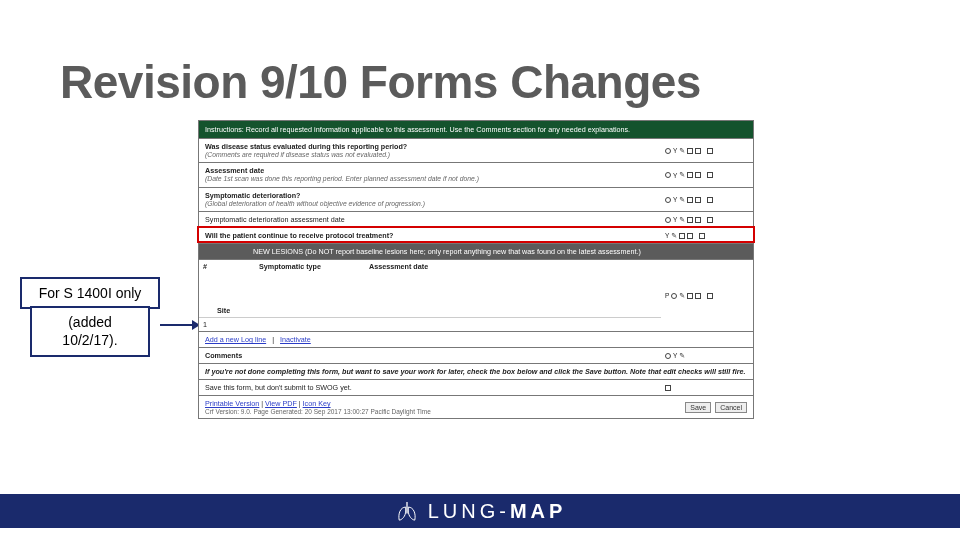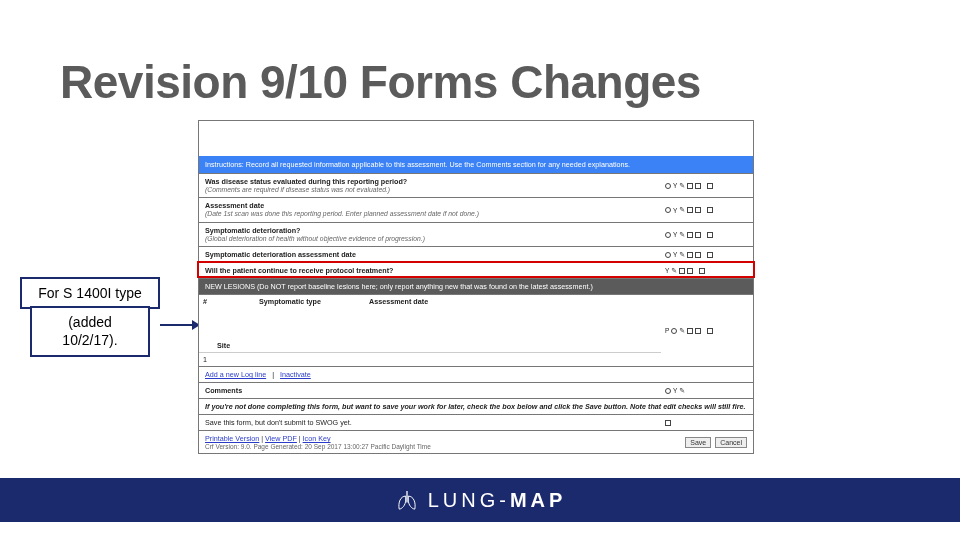--- a/index.html
+++ b/index.html
@@ -15,55 +15,55 @@
   .connector .arrow { position: absolute; right: -2px; top: 0; width: 0; height: 0; border-top: 5px solid transparent; border-bottom: 5px solid transparent; border-left: 8px solid #1a2a6c; }
 
   .form { position: absolute; left: 198px; top: 120px; width: 556px; border: 1px solid #777; background: #fff; font-size: 7.2px; color: #222; }
   .row { display: flex; align-items: stretch; border-bottom: 1px solid #777; }
   .row:last-child { border-bottom: none; }
   .cell-label { flex: 1; padding: 3px 6px 3px 6px; line-height: 1.25; }
   .cell-label .sub { color: #666; font-style: italic; font-size: 6.8px; }
   .cell-controls { width: 92px; padding: 3px 4px; display: flex; align-items: center; gap: 2px; flex-wrap: nowrap; justify-content: flex-start; }
   .header-page { background: #fff; }
   .header-page .cell-label { font-weight: 400; }
-  .hdr-instructions { background: #3b82f6; color: #fff; margin-top: 35px; }
+  .hdr-instructions { background: #14532d; color: #fff; }
   .hdr-instructions .cell-label { padding: 4px 6px; }
-  .hdr-newlesions { background: #5b5b5b; color: #fff; }
+  .hdr-newlesions { background: #5b5b5b; color: #fff; padding-left: 48px; }
   .radio { width: 6px; height: 6px; border-radius: 50%; border: 1px solid #444; display: inline-block; }
   .cbx { width: 6px; height: 6px; border: 1px solid #444; display: inline-block; background: #fff; }
   .pen { font-size: 7px; color: #333; }
   .gap { display: inline-block; width: 2px; }
   .highlight { position: absolute; border: 2px solid #d40000; pointer-events: none; }
   .hl-row { left: -2px; width: calc(100% + 4px); }
 
   .table-sub { display: flex; font-size: 7.2px; }
   .table-sub .th { padding: 2px 4px; font-weight: 700; }
   .table-sub .c1 { width: 14px; }
   .table-sub .c2 { width: 42px; margin-top: 44px; }
   .table-sub .c3 { width: 110px; }
   .table-sub .c4 { flex: 1; }
   .table-row { display: flex; border-top: 1px solid #ccc; }
   .table-row .td { padding: 2px 4px; }
   .links { color: #2a3cc7; text-decoration: underline; font-size: 7.2px; display: inline; }
   .footer-links { padding: 3px 6px; font-size: 7px; color: #333; display: flex; justify-content: space-between; align-items: center; }
   .btn { border: 1px solid #888; background: #eee; padding: 1px 4px; font-size: 7px; margin-left: 2px; }
 
-  .footer-bar { position: absolute; left: 0; bottom: 18px; width: 100%; height: 44px; background: #1a2a6c; display: flex; align-items: center; justify-content: center; gap: 8px; }
+  .footer-bar { position: absolute; left: 0; bottom: 12px; width: 100%; height: 34px; background: #1a2a6c; display: flex; align-items: center; justify-content: center; gap: 8px; }
   .logo-lung { width: 26px; height: 26px; }
   .logo-text { color: #fff; font-size: 20px; font-weight: 300; letter-spacing: 4px; }
   .logo-text b { font-weight: 700; }
 </style>
 </head>
 <body>
 
 <div class="slide">
 
   <div class="title">Revision 9/10 Forms Changes</div>
 
-  <div class="callout-box callout1">For S 1400I type</div>
+  <div class="callout-box callout1">For S 1400I only</div>
   <div class="callout-box callout2">(added 10/2/17).</div>
   <div class="connector">
     <div class="line"></div>
       <div class="arrow"></div>
   </div>
 
   <div class="form">
 
 
     <div class="row hdr-instructions">
@@ -113,21 +113,21 @@
         <span class="pen">✎</span>
         <span class="cbx"></span>
         <span class="cbx"></span>
         <span class="gap"></span>
         <span class="cbx"></span>
       </div>
     </div>
 
     <div class="row">
       <div class="cell-label">
-        <div style="font-weight:700">Symptomatic deterioration assessment date</div>
+        <div style="font-weight:400">Symptomatic deterioration assessment date</div>
       </div>
       <div class="cell-controls">
         <span class="radio"></span>
         <span style="font-size:6.5px">Y</span>
         <span class="pen">✎</span>
         <span class="cbx"></span>
         <span class="cbx"></span>
         <span class="gap"></span>
         <span class="cbx"></span>
       </div>

